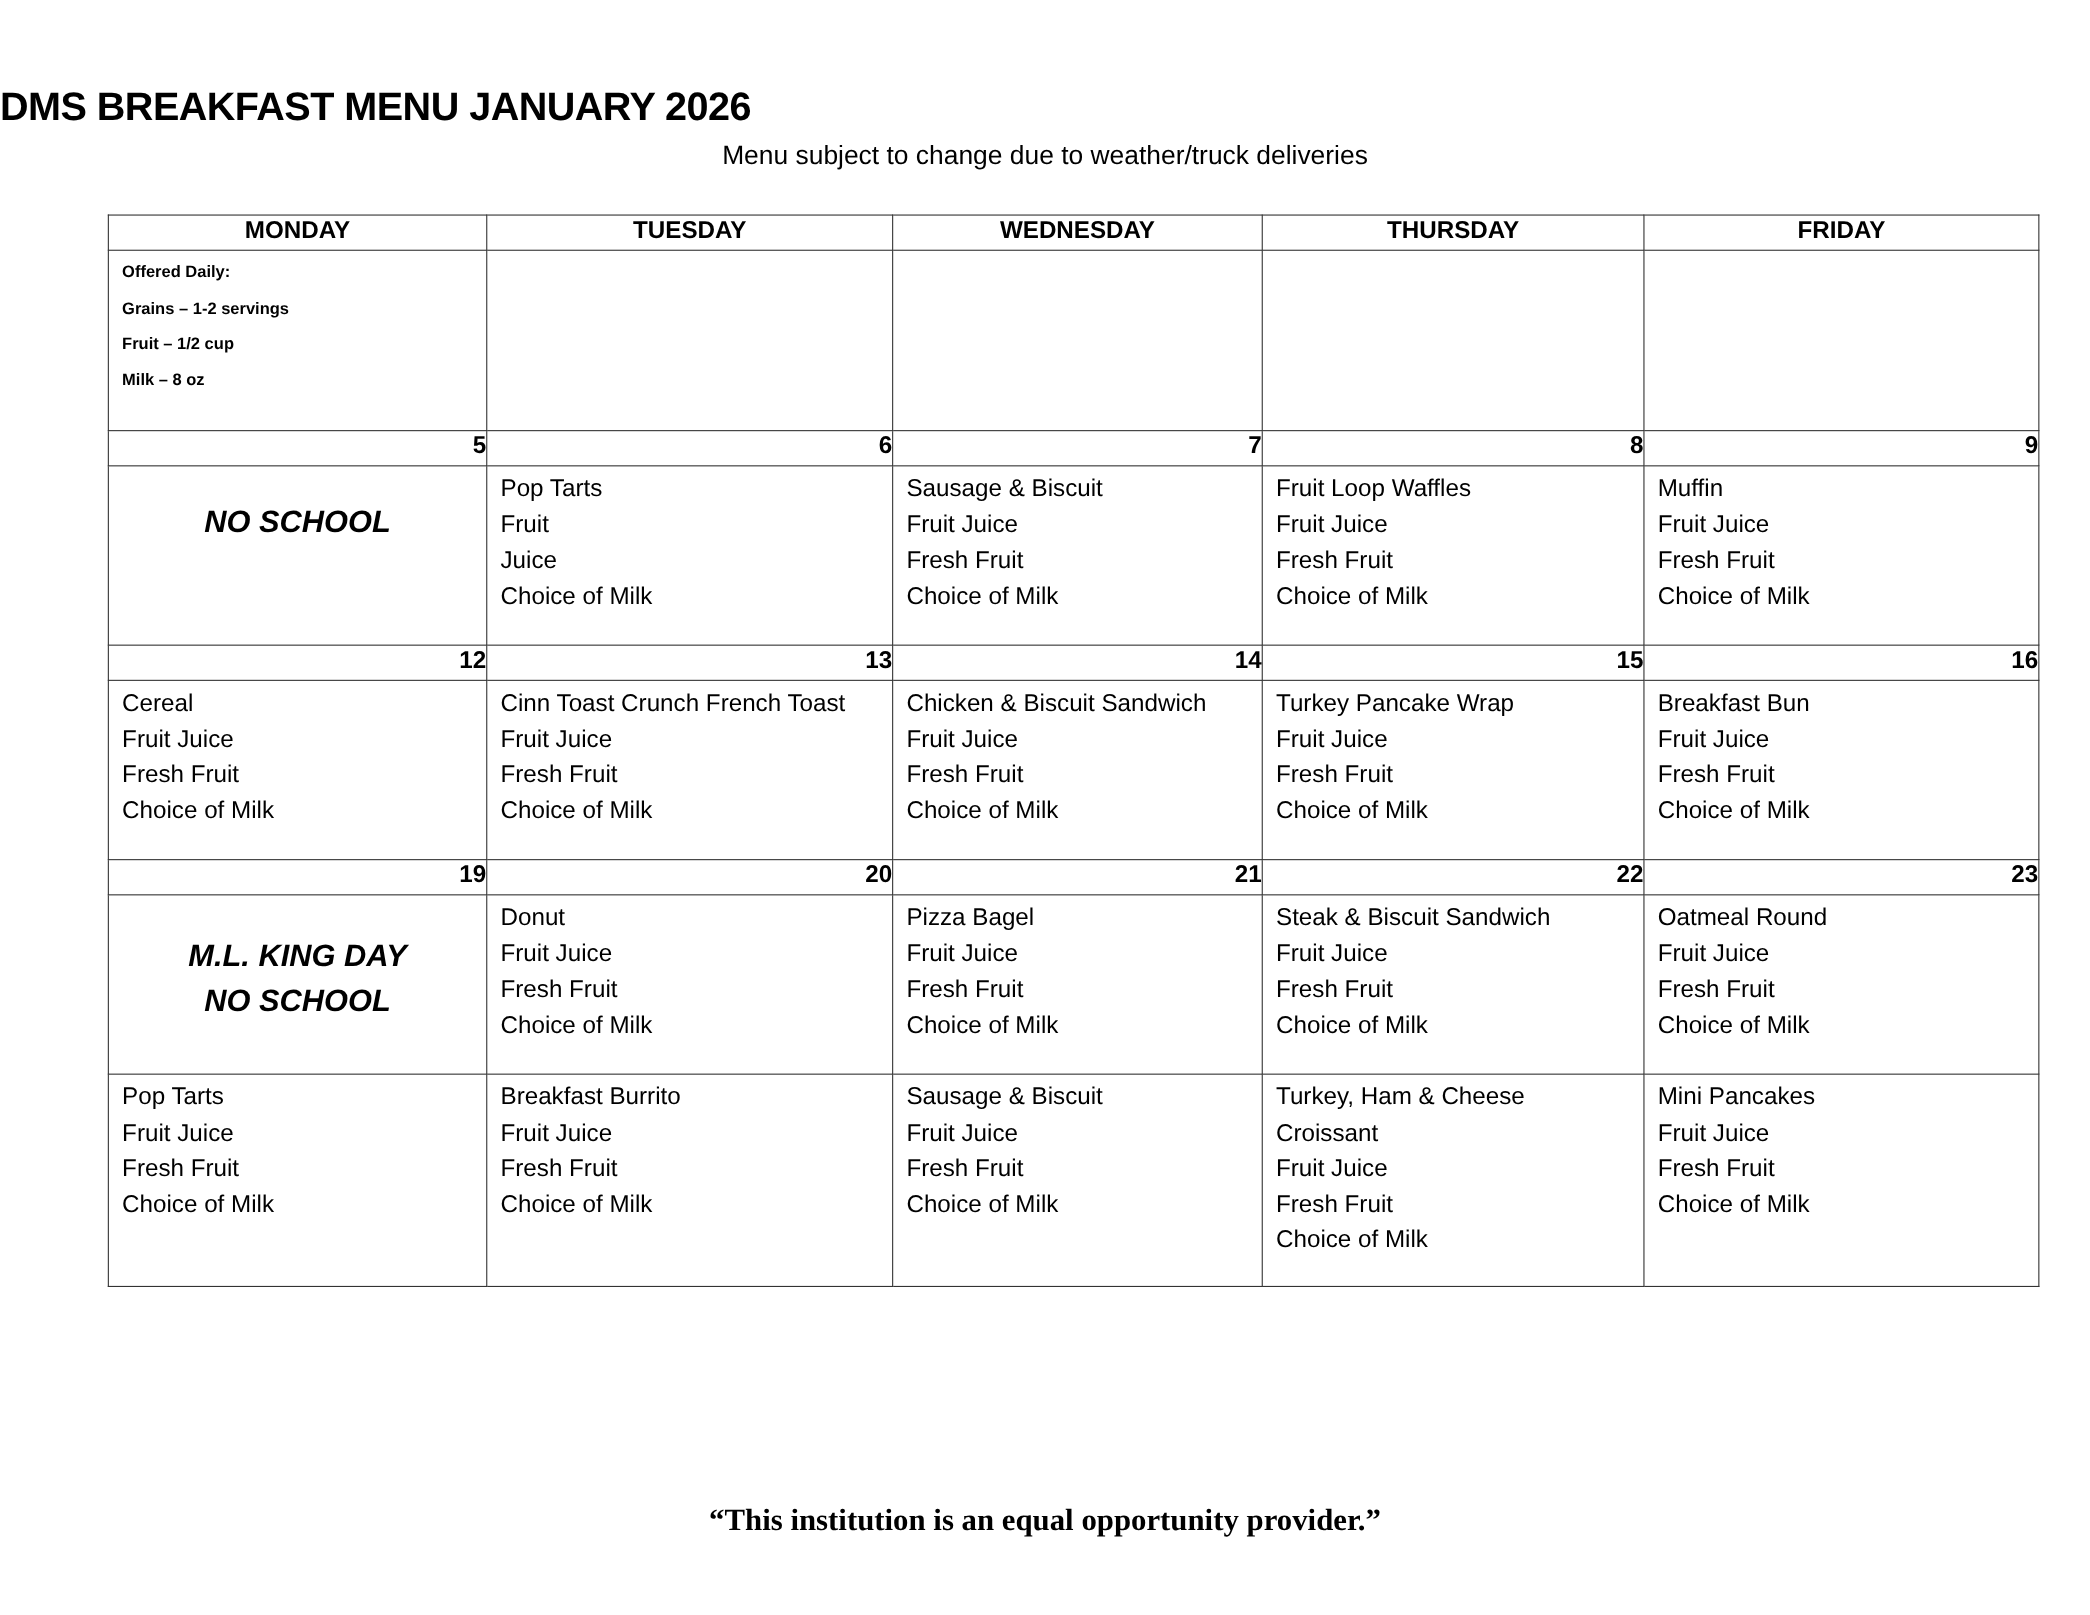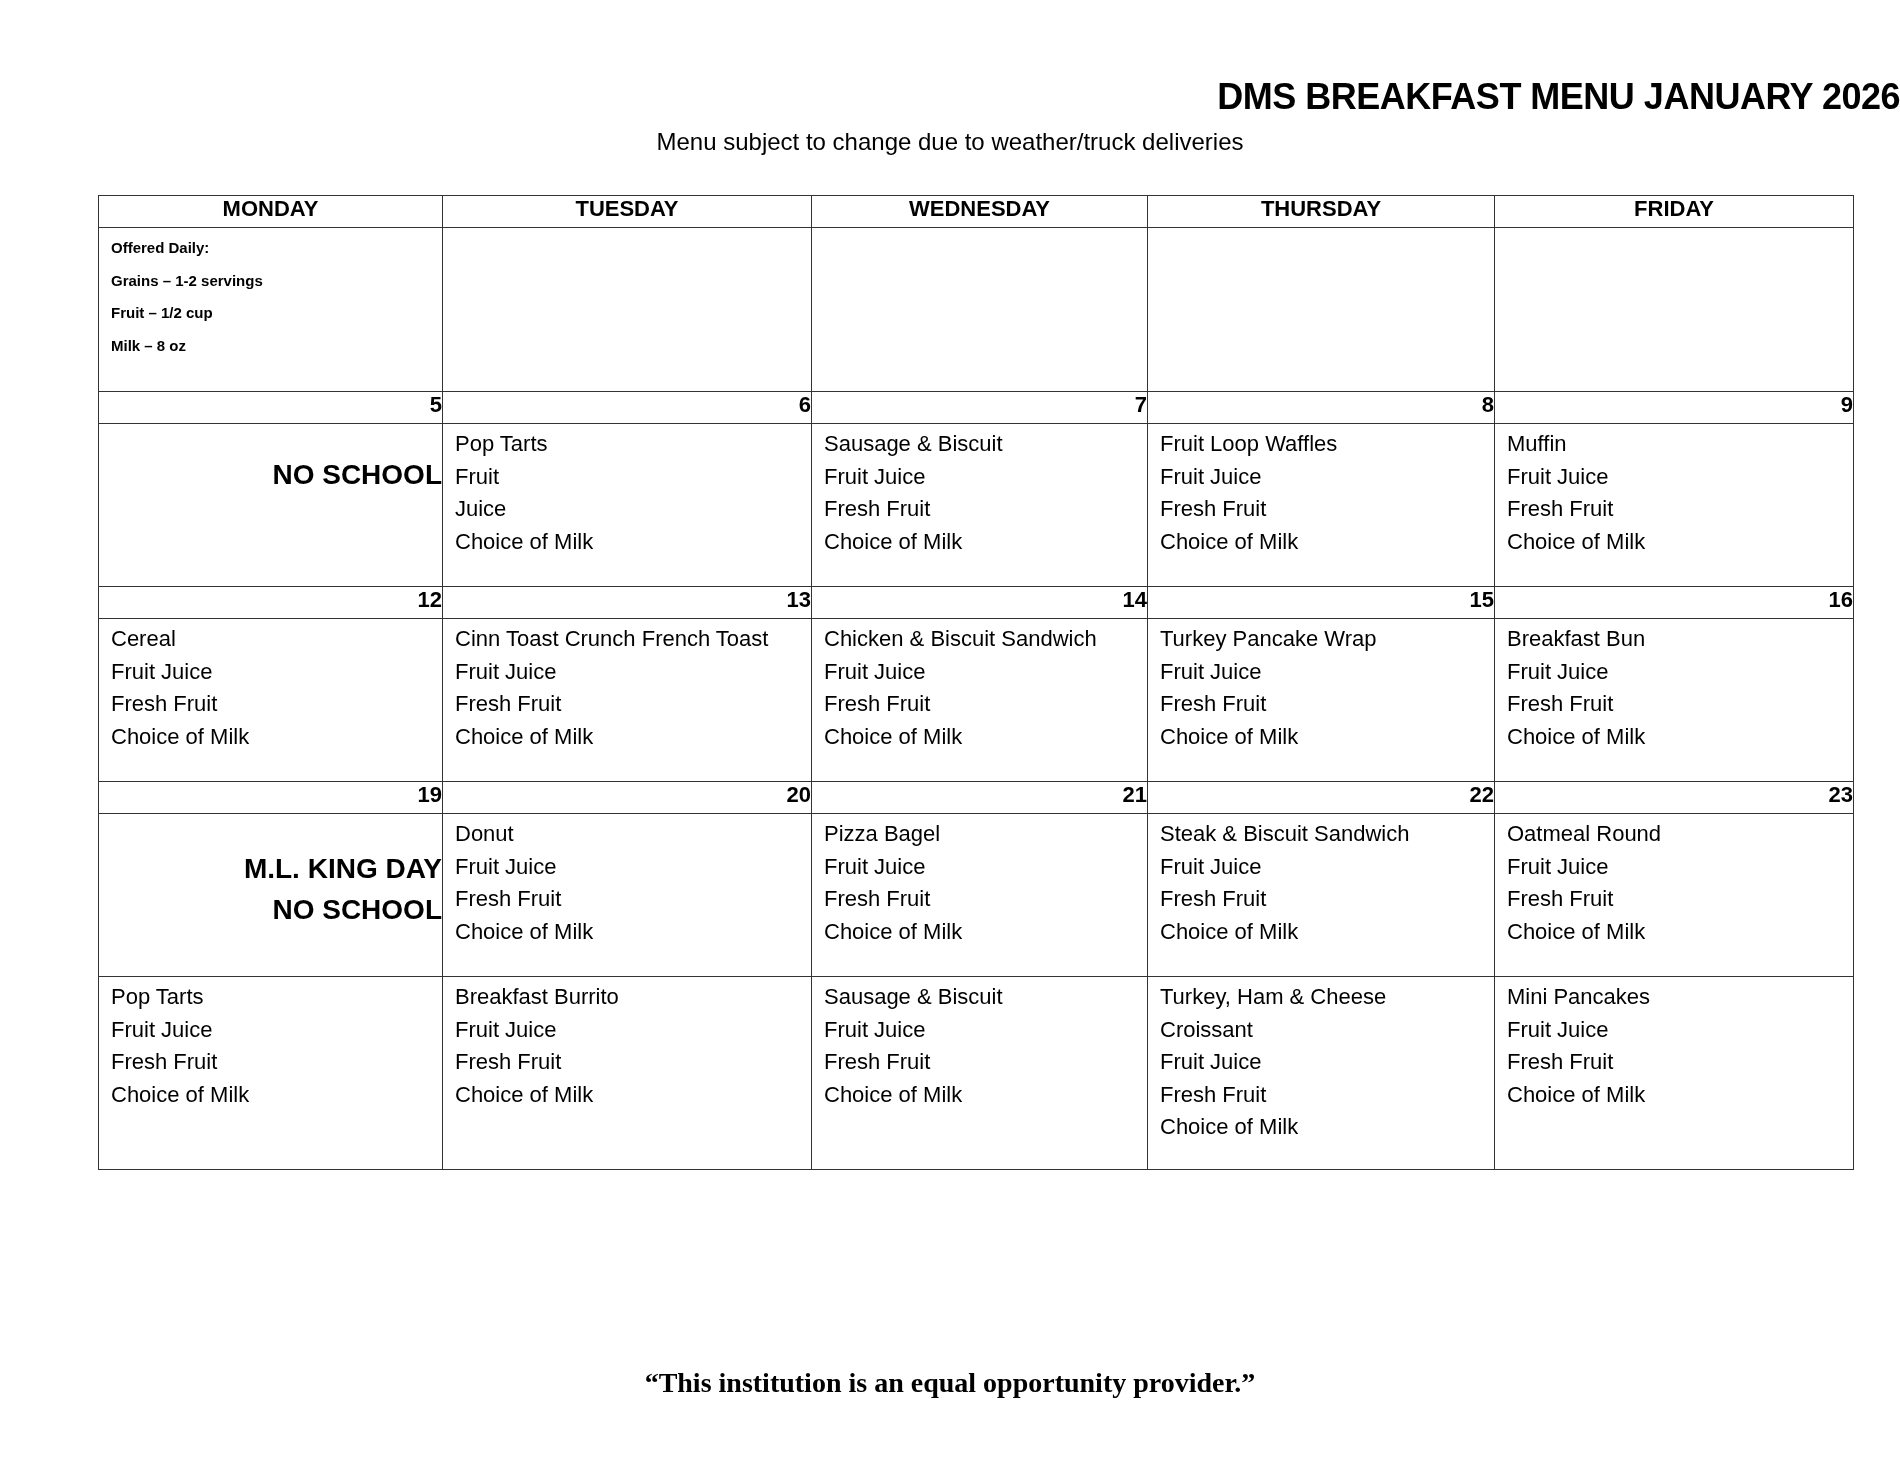--- a/index.html
+++ b/index.html
@@ -2,21 +2,21 @@
 <html><head>
   <meta charset="utf-8">
   <style>
     html, body { margin: 0; padding: 0; background: #ffffff; }
     body {
       width: 1900px; height: 1468px; position: relative; overflow: hidden;
       font-family: "Liberation Sans", "DejaVu Sans", sans-serif; color: #000;
     }
     .title {
       position: absolute; left: 0; width: 1900px; top: 76px;
-      text-align: right; font-weight: bold; font-size: 36px; letter-spacing: -0.5px;
+      text-align: left; font-weight: bold; font-size: 36px; letter-spacing: -0.5px;
     }
     .subtitle {
       position: absolute; left: 0; width: 1900px; top: 128px;
       text-align: center; font-size: 24px;
     }
     table.menu {
       position: absolute; left: 98px; top: 195px;
       width: 1755px; border-collapse: collapse; table-layout: fixed;
     }
     table.menu td, table.menu th {
@@ -30,22 +30,23 @@
     .daily-list { padding: 4px 12px; font-weight: bold; font-size: 15px; line-height: 32.5px; }
     td.date-cell {
       height: 31px; font-weight: bold; font-size: 22px; text-align: right;
       vertical-align: middle; padding-right: 10px;
     }
     td.items-cell { height: 162px; }
     td.items-cell.tall { height: 192px; }
     .items { padding: 4px 12px; font-size: 22px; line-height: 32.5px; white-space: nowrap; }
     .item { display: block; }
     .closed {
-      text-align: right; font-weight: bold; font-size: 28px; line-height: 41px;
+      text-align: center; font-weight: bold; font-size: 28px; line-height: 41px;
       padding-top: 30px;
+      font-style: italic;
     }
     .closed.two { padding-top: 34px; }
     .footer {
       position: absolute; left: 0; width: 1900px; top: 1367px;
       text-align: center; font-family: "Liberation Serif", "DejaVu Serif", serif;
       font-weight: bold; font-size: 28px;
     }
   </style>
 </head>
 <body>

